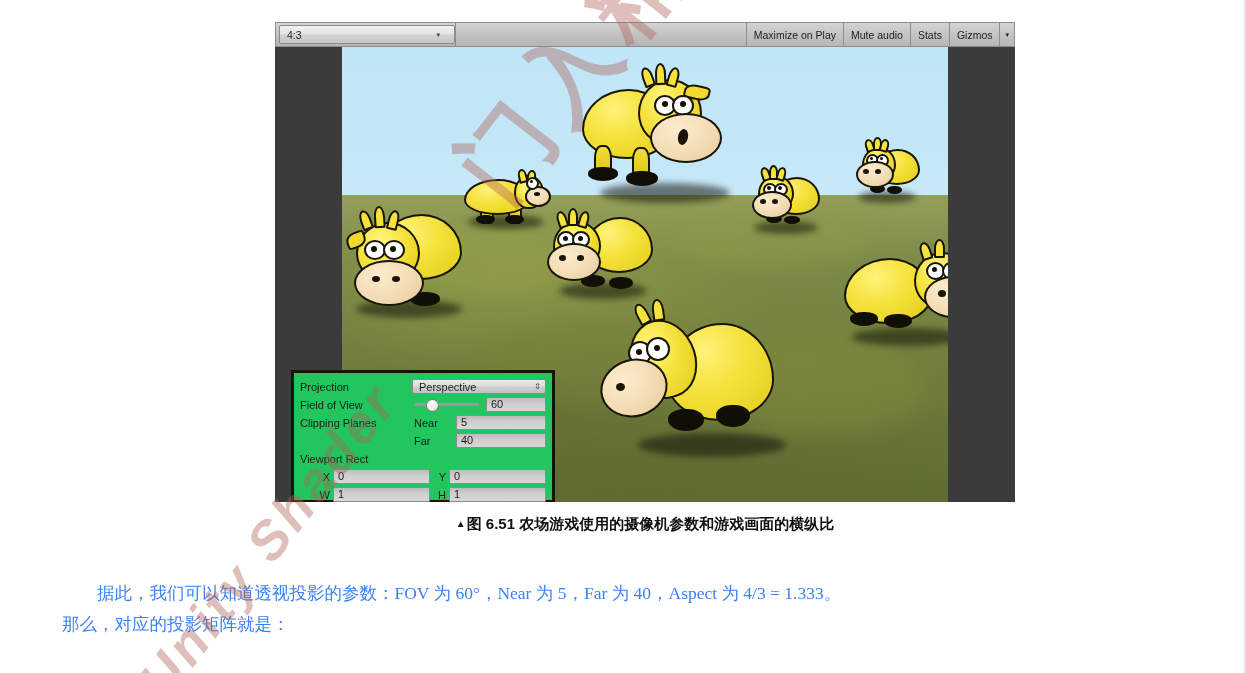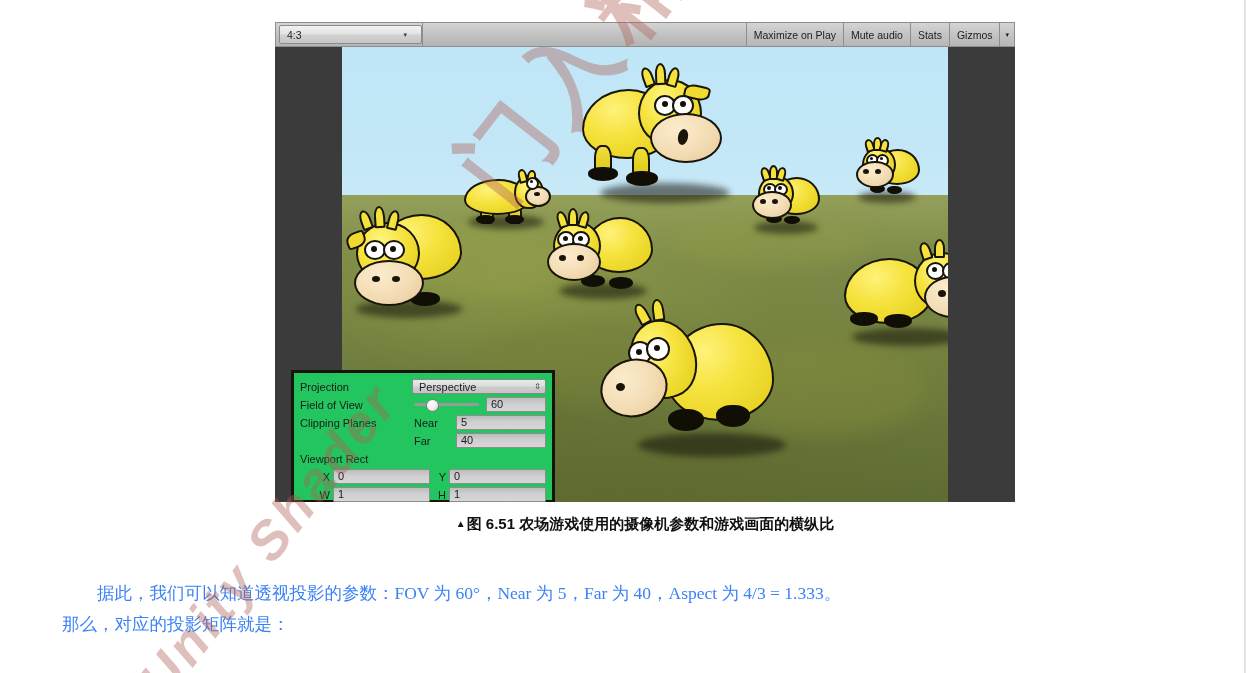--- a/index.html
+++ b/index.html
@@ -38,21 +38,21 @@
     font-family: "Liberation Sans", sans-serif;
     font-size: 10.5px;
     color: #1d1d1d;
   }
   .tb-sep {
     width: 1px;
     background: #8e8e8e;
     align-self: stretch;
   }
   #aspect-dropdown {
-    width: 143px;
+    width: 176px;
     margin: 2px 0 2px 3px;
     background: linear-gradient(to bottom,#f2f2f2 0%,#e2e2e2 48%,#d2d2d2 52%,#c6c6c6 100%);
     border: 1px solid #8b8b8b;
     border-radius: 2px;
     box-sizing: border-box;
     display: flex;
     align-items: center;
     justify-content: space-between;
     padding: 0 14px 0 7px;
     cursor: pointer;

